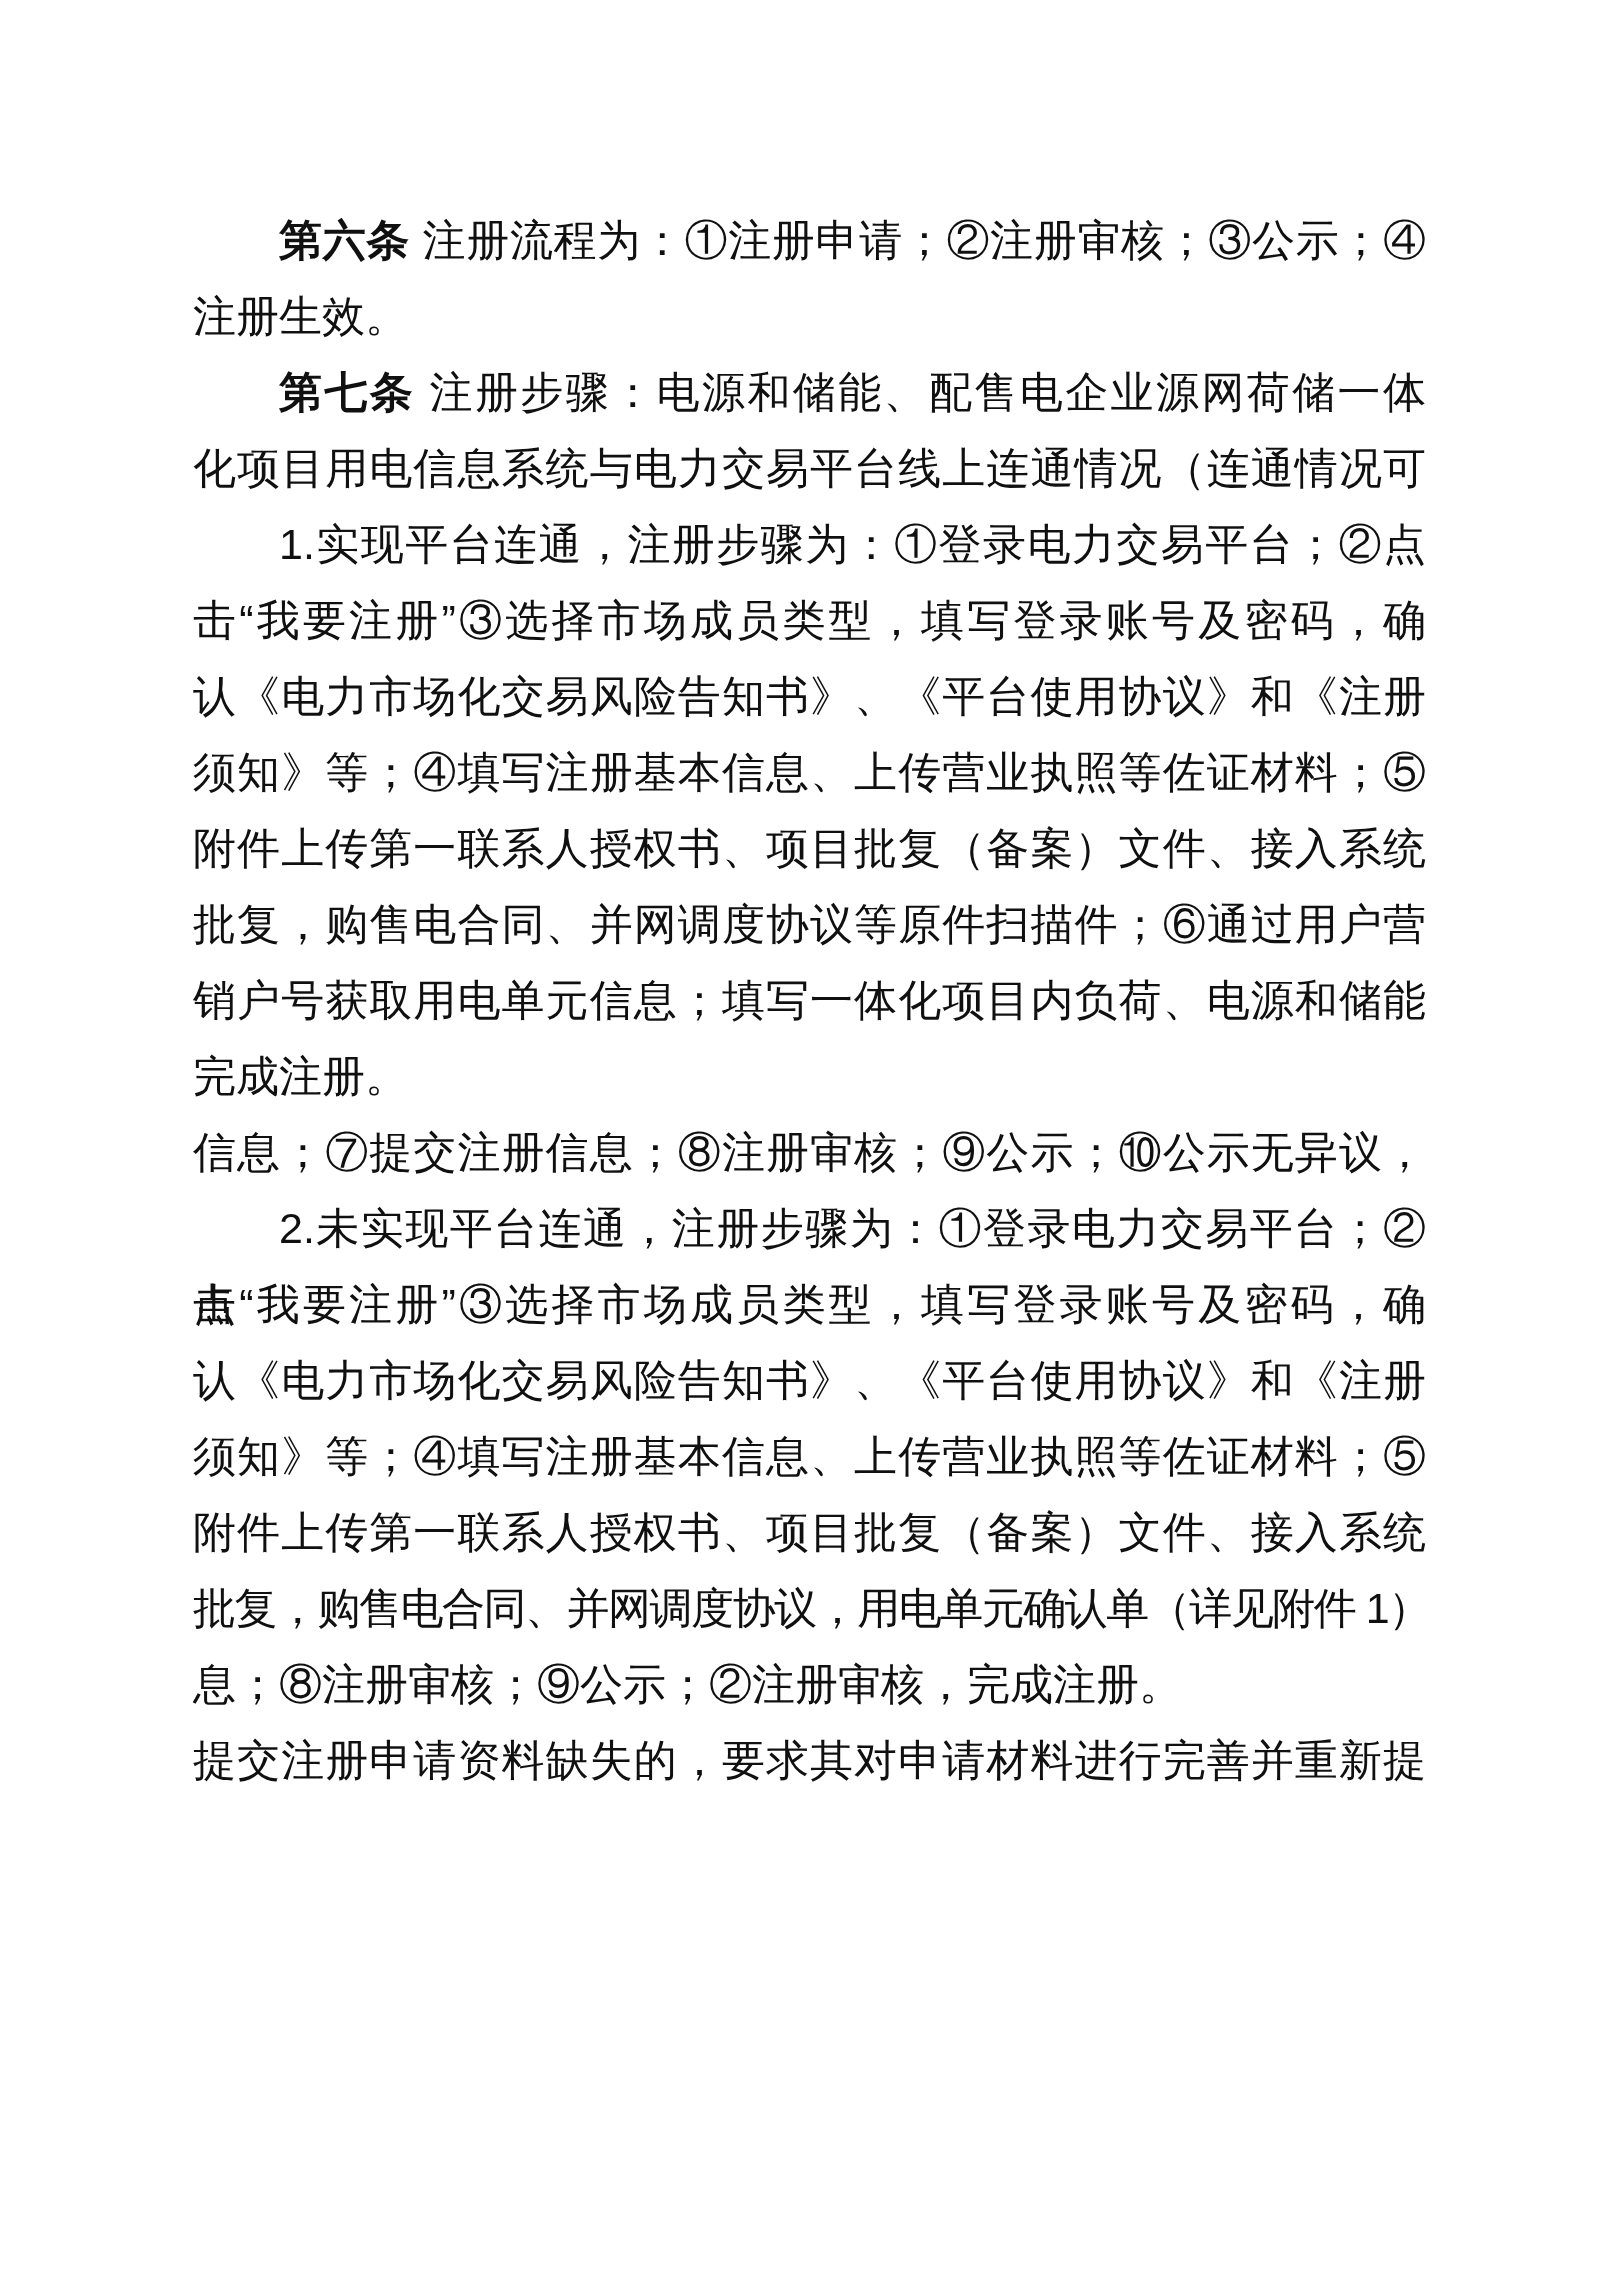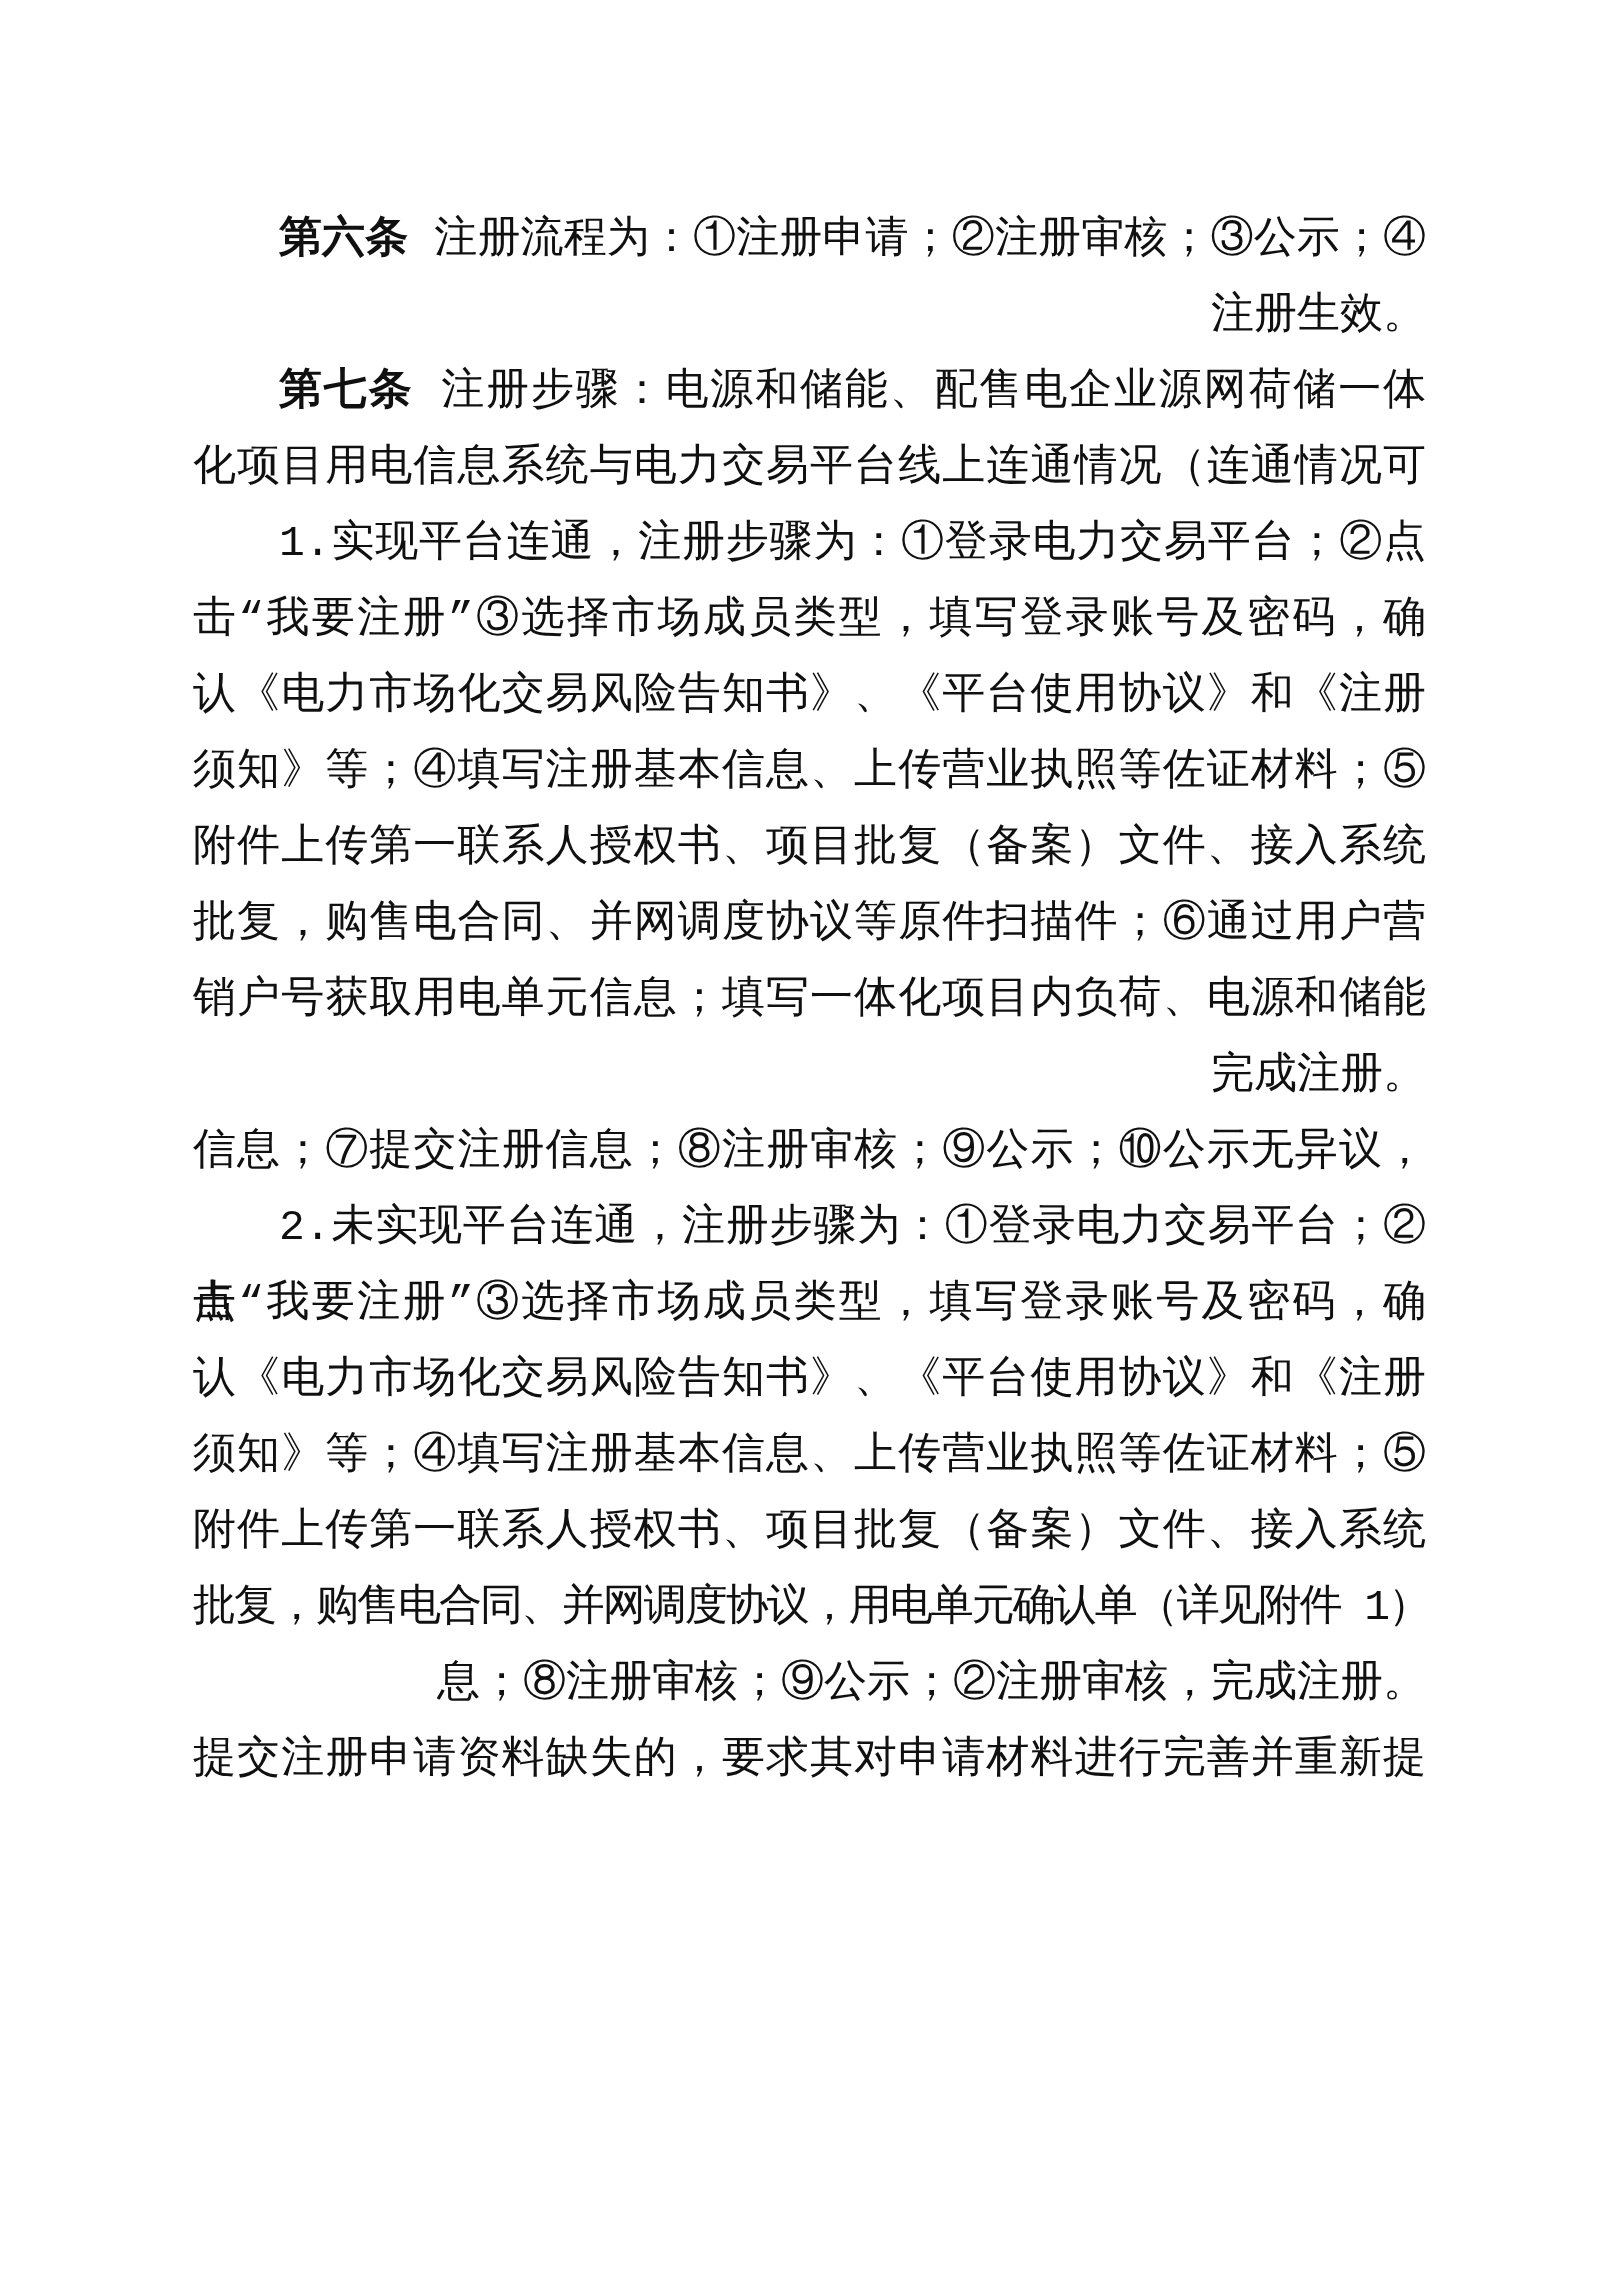--- a/index.html
+++ b/index.html
@@ -6,35 +6,35 @@
     margin: 0;
     padding: 0;
     background: #ffffff;
   }
   .page {
     position: relative;
     width: 1530px;
     height: 2293px;
     background: #ffffff;
     overflow: hidden;
-    font-family: Liberation Mono, monospace;
+    font-family: Liberation Sans, sans-serif;
     color: #101010;
   }
   .text-block {
     position: absolute;
     left: 193px;
     top: 202px;
     width: 1233px;
     font-size: 43px;
   }
   .line {
     height: 76px;
     line-height: 76px;
     white-space: normal;
-    text-align: right;
+    text-align: left;
   }
   .line.j {
     text-align: justify;
     text-align-last: justify;
   }
   .line.ind {
     text-indent: 86px;
   }
   .line.tight {
     letter-spacing: -0.12em;

